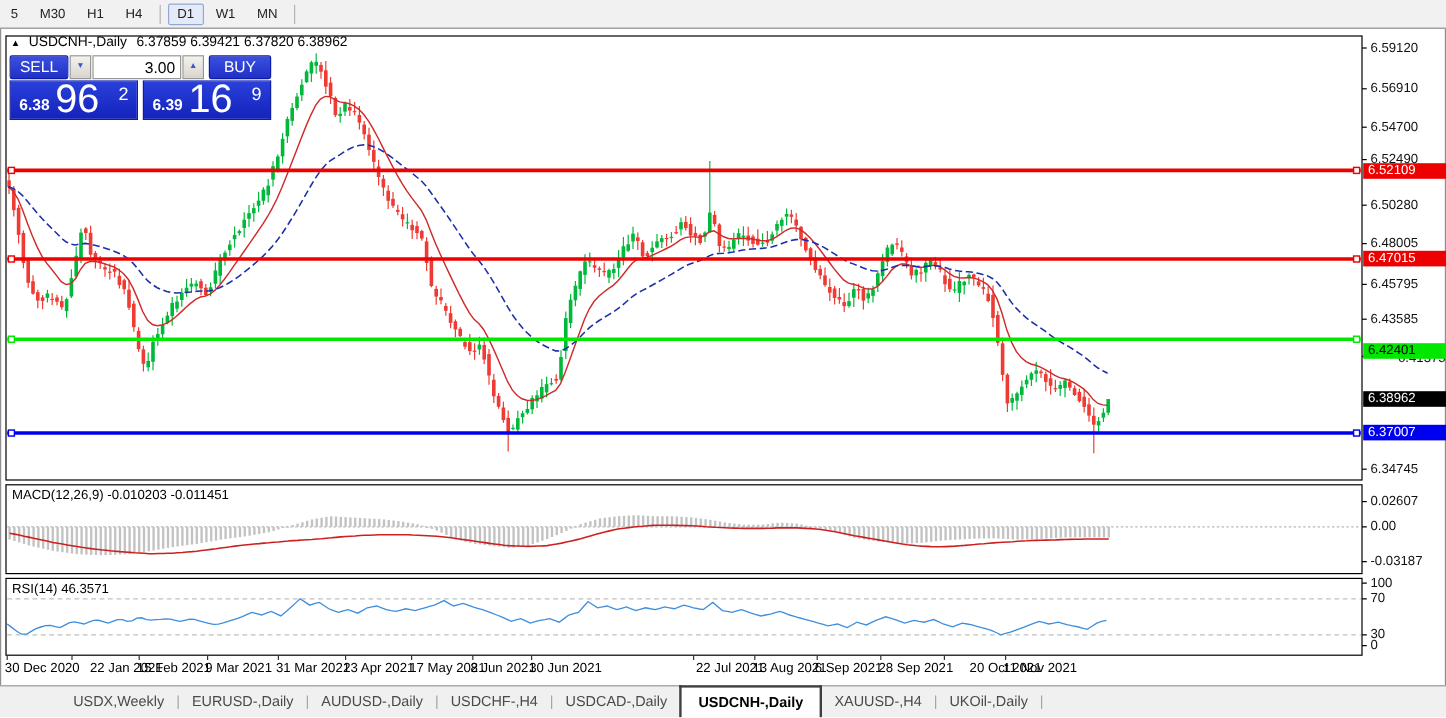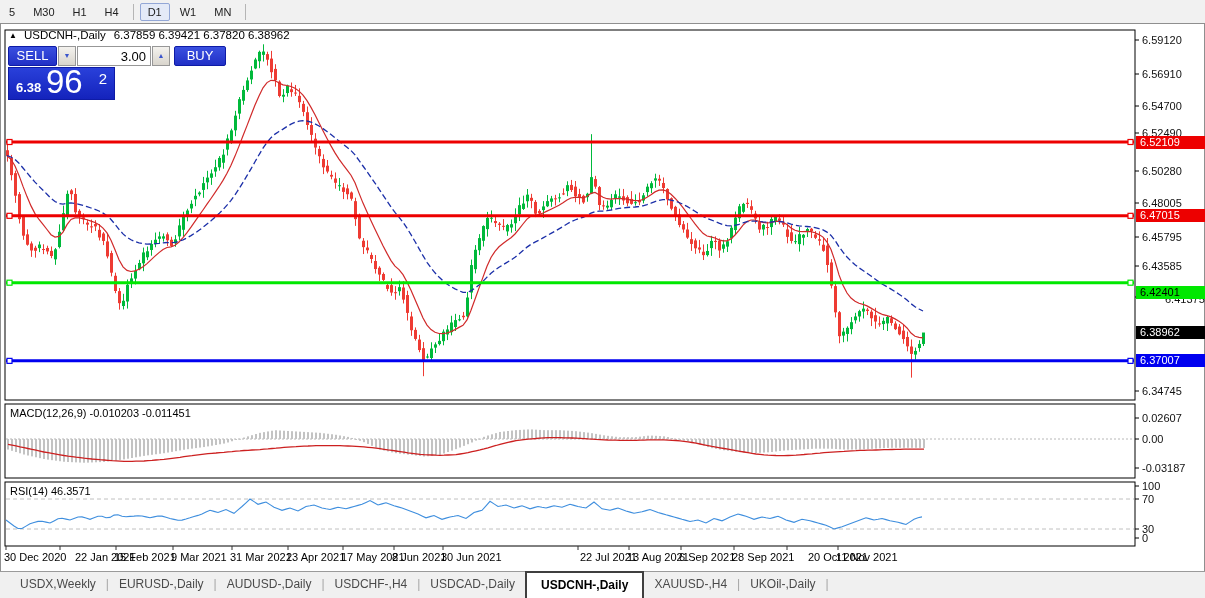--- a/index.html
+++ b/index.html
@@ -52,21 +52,21 @@
   .axis-label { position:absolute; left:1142px; font-size:11px; color:#111;
     height:12px; line-height:12px; z-index:2; white-space:nowrap; }
   .price-tag { position:absolute; left:1136px; width:72px; height:13px; line-height:13px;
     font-size:11px; padding-left:4px; z-index:3; white-space:nowrap; }
   .ind-label { position:absolute; left:10px; font-size:11px; color:#000; z-index:2; }
   .date-label { position:absolute; top:551px; font-size:11px; color:#000; z-index:2; white-space:nowrap; }
 
   
   .tabbar { position:absolute; left:0; top:571px; width:1205px; height:27px;
     background:#f0f0f0; border-top:1px solid #9a9a9a; display:flex;
-    align-items:stretch; z-index:6; font-size:12px; }
+    align-items:stretch; z-index:6; font-size:12px;padding-left:41px; }
   .tab-spacer { width:10px; }
   .tab { color:#4a4a4a; padding:0 10px; line-height:25px; cursor:pointer; white-space:nowrap; }
   .tab.active { background:#fff; color:#000; font-weight:bold;
     border:2px solid #3f3f3f; border-bottom:none; margin-top:-1px; padding:0 14px; line-height:24px; }
   .tab-sep { color:#a5a5a5; line-height:25px; }
 </style>
 </head>
 <body>
 
 <div class="app">
@@ -853,20 +853,25 @@
       <input class="vol-input" readonly="" value="3.00" style="">
       <div class="spin-btn">▲</div>
       <div class="btn-blue buy-btn">BUY</div>
     </div>
     <div class="row2">
       <div class="quote-box">
         <span class="q-small">6.38</span>
         <span class="q-big">96</span>
         <span class="q-sup">2</span>
       </div>
+      <div class="quote-box">
+        <span class="q-small">6.39</span>
+        <span class="q-big">16</span>
+        <span class="q-sup">9</span>
+      </div>
     </div>
   </div>
 
   <div class="ind-label" style="top:407px">MACD(12,26,9) -0.010203 -0.011451</div>
   <div class="ind-label" style="top:485px">RSI(14) 46.3571</div>
 
   <div id="overlays">
       <div class="axis-label" style="top: 34px;">6.59120</div>
       <div class="axis-label" style="top: 68px;">6.56910</div>
       <div class="axis-label" style="top: 100px;">6.54700</div>

